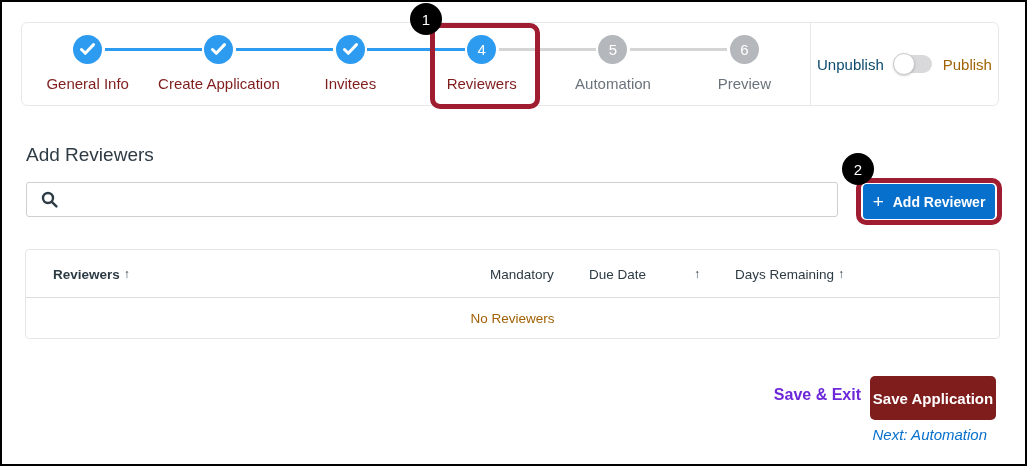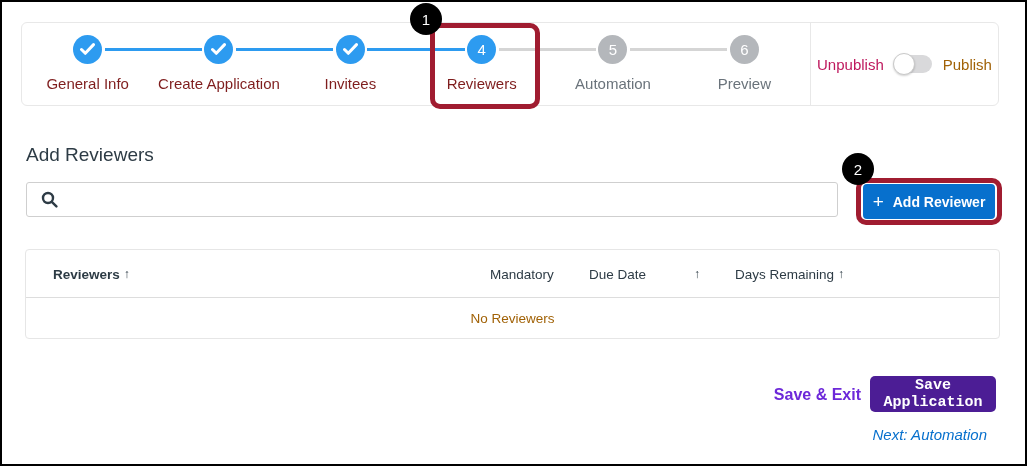--- a/index.html
+++ b/index.html
@@ -36,21 +36,21 @@
   .step.done .circle, .step.current .circle { background:#2d9bf0; }
   .step.future .circle { background:#b4b7bb; }
   .step-label { margin-top:11px; font-size:15px; color:#7f1d1d; }
   .step.future .step-label { color:#6a737b; }
 
   .card-divider { width:1px; background:#e8e8e8; margin:0; }
   .publish-panel {
     flex:1; display:flex; align-items:center; justify-content:center; gap:11px;
     font-size:15px;
   }
-  .publish-panel .off-label { color:#be185d; }
+  .publish-panel .off-label { color:#0c4a6e; }
   .publish-panel .on-label { color:#a16207; }
   .toggle {
     width:37px; height:18px; background:#d9d9db; border-radius:9px;
     position:relative; cursor:pointer;
   }
   .toggle .knob {
     position:absolute; left:-2px; top:-2px; width:22px; height:22px;
     background:#fff; border:1px solid #c9c9c9; border-radius:50%;
     box-shadow:0 1px 2px rgba(0,0,0,.18);
   }
@@ -115,23 +115,23 @@
     height:41px; display:flex; align-items:center; justify-content:center;
     font-size:13.5px; color:#a16207;
   }
 
   
   .save-exit {
     position:absolute; right:164px; top:384px;
     color:#6d28d9; font-size:16px; font-weight:700; cursor:pointer;
   }
   .save-app-btn {
-    position:absolute; right:29px; top:374px; width:126px; height:36px;
-    background:#4c1d95; color:#fff; border:none; border-radius:5px;
-    font-size:15px; font-weight:700; font-family:Liberation Mono, monospace;
+    position:absolute; right:29px; top:374px; width:126px; height:44px;
+    background:#7f1d1d; color:#fff; border:none; border-radius:5px;
+    font-size:15px; font-weight:700; font-family:Liberation Sans, sans-serif;
     cursor:pointer;
   }
   .next-hint {
     position:absolute; right:38px; top:424px;
     color:#0770cd; font-size:15px; font-style:italic;
   }
 </style>
 </head>
 <body>
 

